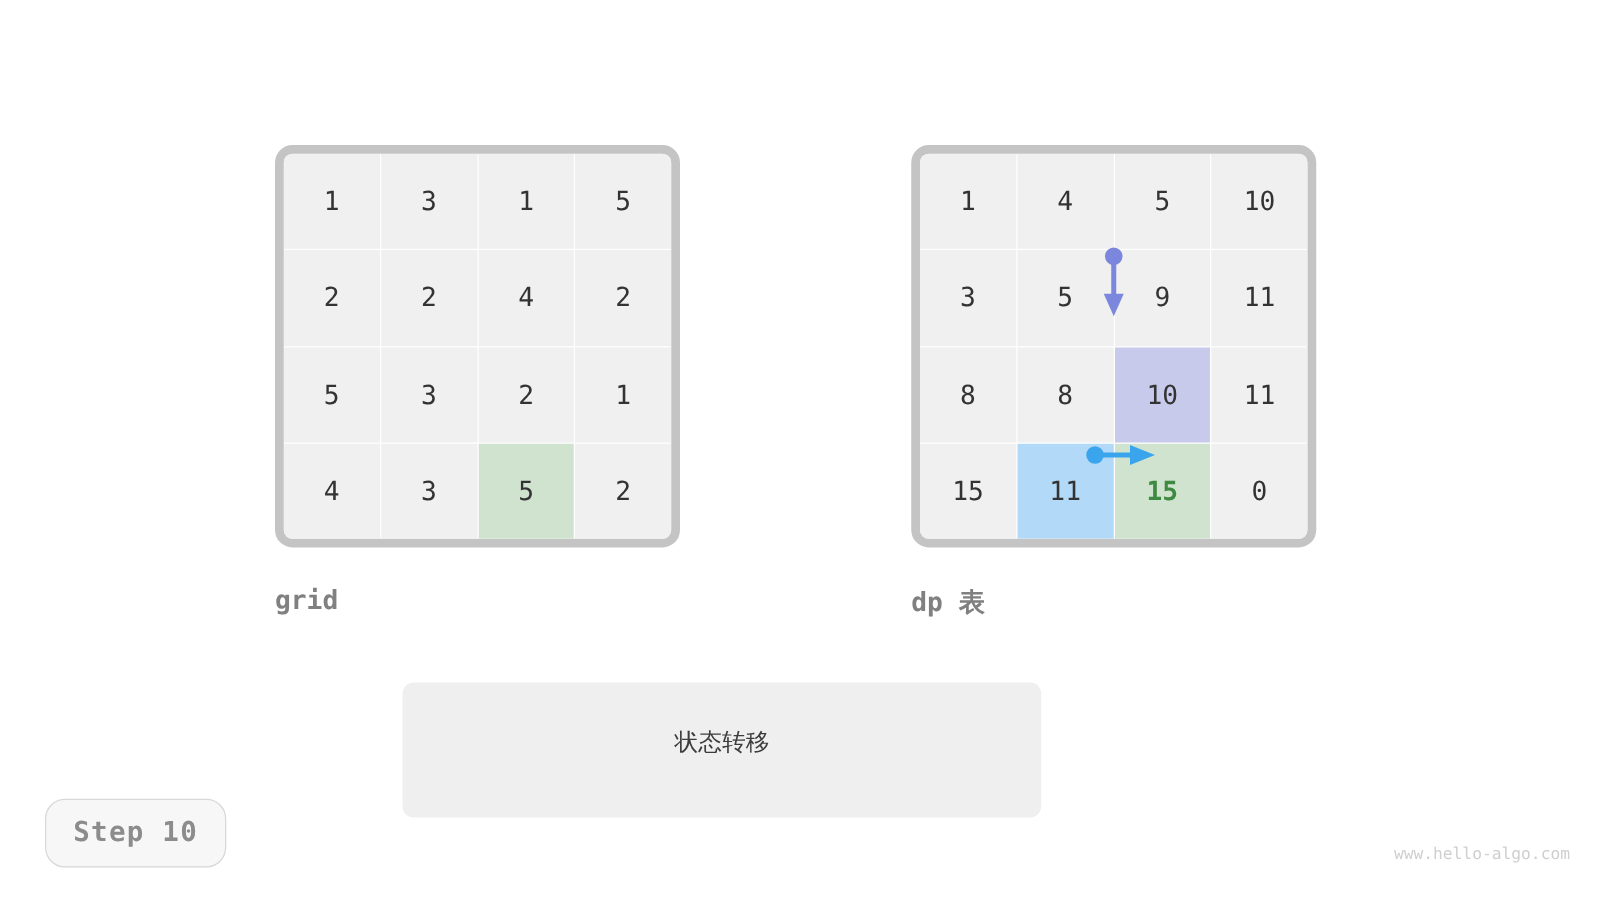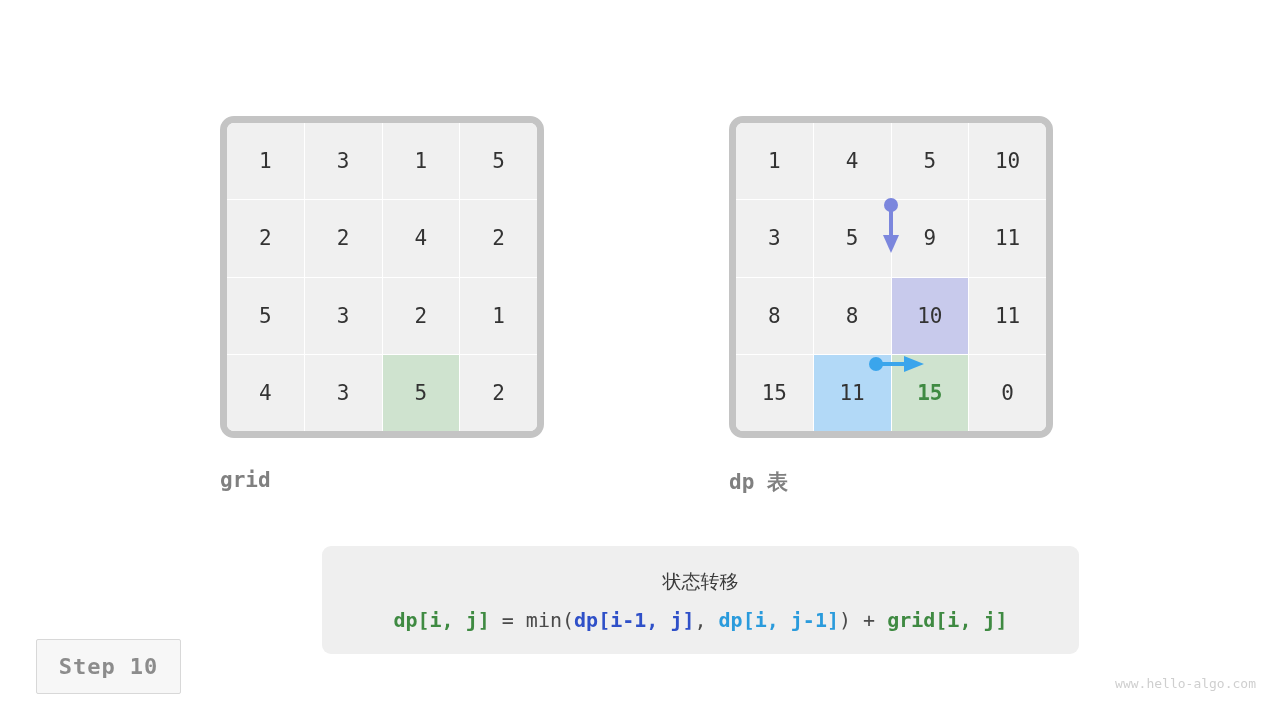--- a/index.html
+++ b/index.html
@@ -72,21 +72,21 @@
     color: #808080;
   }
   #grid-caption { left: 220px; top: 468px; }
   #dp-caption   { left: 729px; top: 468px; }
 
   
   #formula-panel {
     position: absolute;
     left: 322px;
     top: 546px;
-    width: 757px;
+    width: 511px;
     height: 108px;
     background: #efefef;
     border-radius: 9px;
     box-sizing: border-box;
     display: flex;
     flex-direction: column;
     align-items: center;
     justify-content: center;
   }
   #formula-title {
@@ -109,21 +109,21 @@
   
   #step-badge {
     position: absolute;
     left: 36px;
     top: 639px;
     width: 145px;
     height: 55px;
     box-sizing: border-box;
     background: #f7f7f7;
     border: 1px solid #d8d8d8;
-    border-radius: 2px;
+    border-radius: 16px;
     display: flex;
     align-items: center;
     justify-content: center;
     font-family: "DejaVu Sans Mono", monospace;
     font-size: 22px;
     font-weight: bold;
     color: #8c8c8c;
     letter-spacing: 1px;
   }
 
@@ -253,18 +253,17 @@
       <circle cx="140" cy="241" r="7" fill="#3aa5ec"></circle>
       <line x1="140" y1="241" x2="172" y2="241" stroke="#3aa5ec" stroke-width="4"></line>
       <polygon points="168,233 168,249 188,241" fill="#3aa5ec"></polygon>
     </g>
   </svg>
 </div>
 <div id="dp-caption" class="caption">dp 表</div>
 
 <div id="formula-panel">
   <div id="formula-title">状态转移</div>
-  <div id="formula-body"><span class="f-green">dp[i, j]</span><span class="f-plain"> = min(</span><span class="f-indigo">dp[i-1, j]</span><span class="f-plain">, </span><span class="f-sky">dp[i, j-1]</span><span class="f-plain">) + </span><span class="f-green">grid[i, j]</span></div>
 </div>
 
 <div id="step-badge">Step 10</div>
 
 <div id="watermark">www.hello-algo.com</div>
 
 </body></html>

